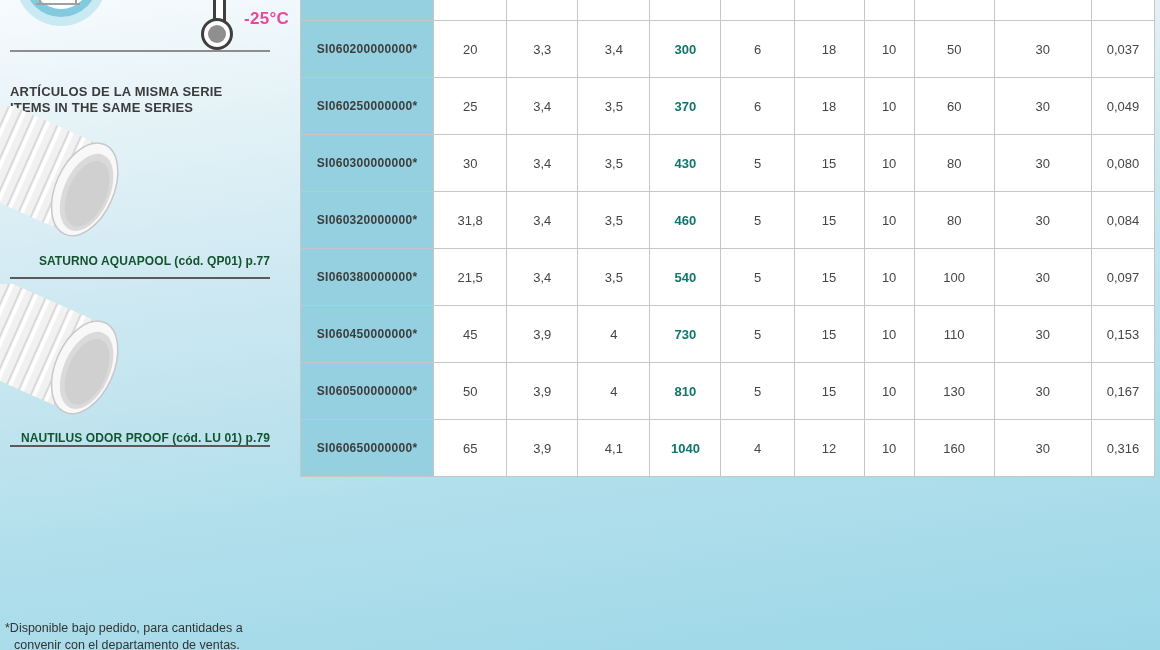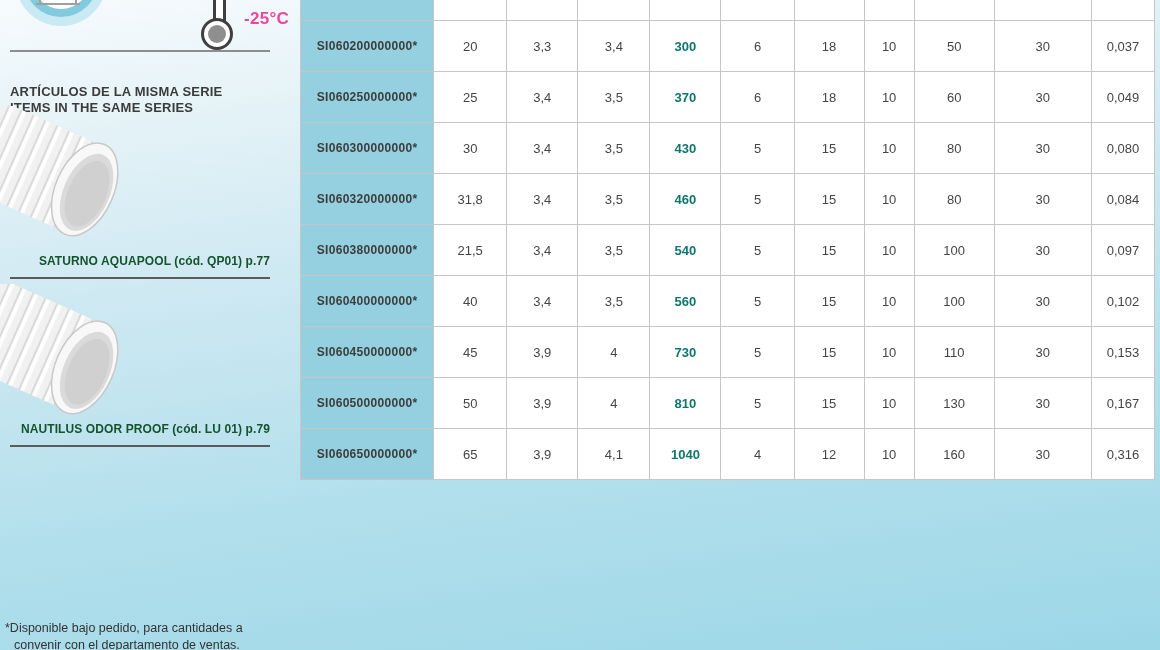--- a/index.html
+++ b/index.html
@@ -40,21 +40,21 @@
 
   .series-header{position:absolute;left:10px;top:60px;font-size:13px;font-weight:bold;line-height:16px;color:#3b3b3b;letter-spacing:0.2px;margin-top:24px;}
   .series-header .en{}
 
   .product{position:absolute;left:-8px;width:175px;height:150px;}
   .product-1{top:106px;}
   .product-2{top:284px;}
 
   .caption{position:absolute;left:10px;width:260px;text-align:right;font-size:12px;font-weight:bold;color:#14532d;letter-spacing:0.1px;}
   .caption-1{top:254px;}
-  .caption-2{top:422px;}
+  .caption-2{top:431px;}
 
   .footnote{position:absolute;left:5px;top:620px;font-size:12.5px;line-height:17px;color:#333;}
   .footnote .l2{padding-left:9px;}
 
   
   table.spec{
     position:absolute;left:300px;top:-1px;width:855px;
     border-collapse:collapse;table-layout:fixed;
     border:1px solid var(--outer-border);
     background:#ffffff;
@@ -62,21 +62,21 @@
   table.spec td, table.spec th{
     border:1px solid var(--cell-border);
     text-align:center;vertical-align:middle;
     font-size:13px;color:#454545;background:#ffffff;
     overflow:hidden;white-space:nowrap;
   }
   table.spec th{
     background:var(--code-bg);
     font-size:12px;font-weight:bold;color:#3d3d3d;letter-spacing:0.3px;
   }
-  table.spec tr{height:51px;}
+  table.spec tr{height:57px;}
   table.spec tr.partial{height:21px;}
   table.spec td.emph{font-weight:bold;color:#0f766e;}
 </style>
 </head>
 <body>
 
 <div class="badge">
   <div class="badge-mid"></div>
   <div class="badge-core"></div>
   <div class="badge-glyph-h"></div>
@@ -231,33 +231,20 @@
         <td>3,5</td>
         <td class="emph">540</td>
         <td>5</td>
         <td>15</td>
         <td>10</td>
         <td>100</td>
         <td>30</td>
         <td>0,097</td>
       </tr>
       <tr>
-        <th>SI060400000000*</th>
-        <td>40</td>
-        <td>3,4</td>
-        <td>3,5</td>
-        <td class="emph">560</td>
-        <td>5</td>
-        <td>15</td>
-        <td>10</td>
-        <td>100</td>
-        <td>30</td>
-        <td>0,102</td>
-      </tr>
-      <tr>
         <th>SI060450000000*</th>
         <td>45</td>
         <td>3,9</td>
         <td>4</td>
         <td class="emph">730</td>
         <td>5</td>
         <td>15</td>
         <td>10</td>
         <td>110</td>
         <td>30</td>

